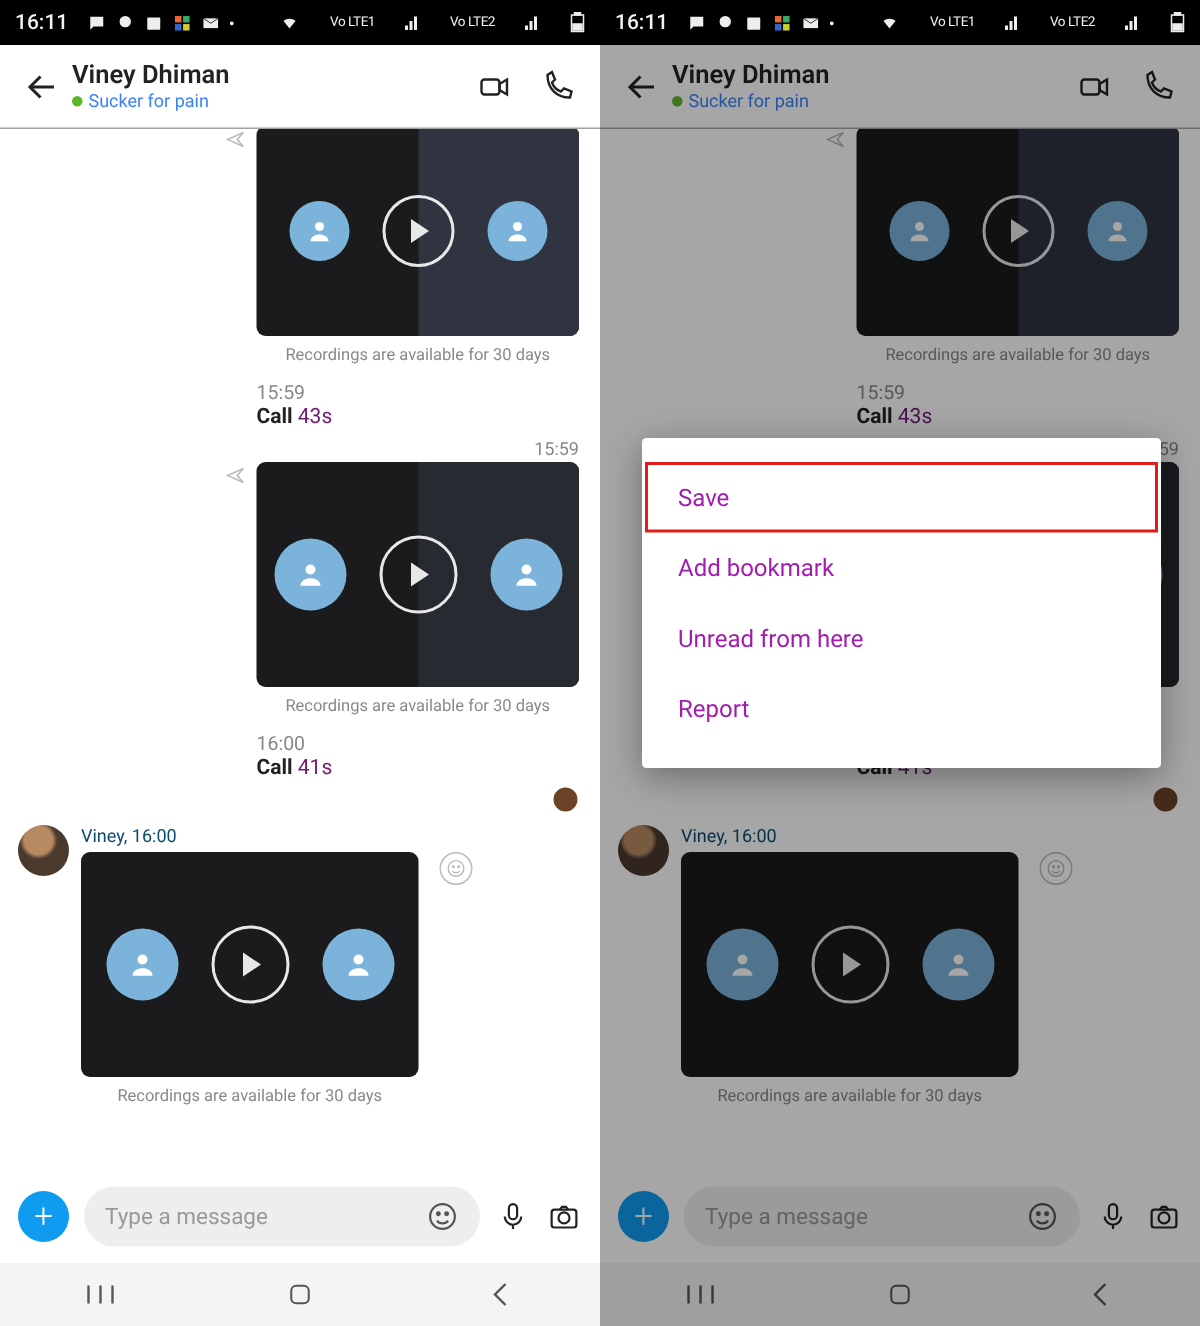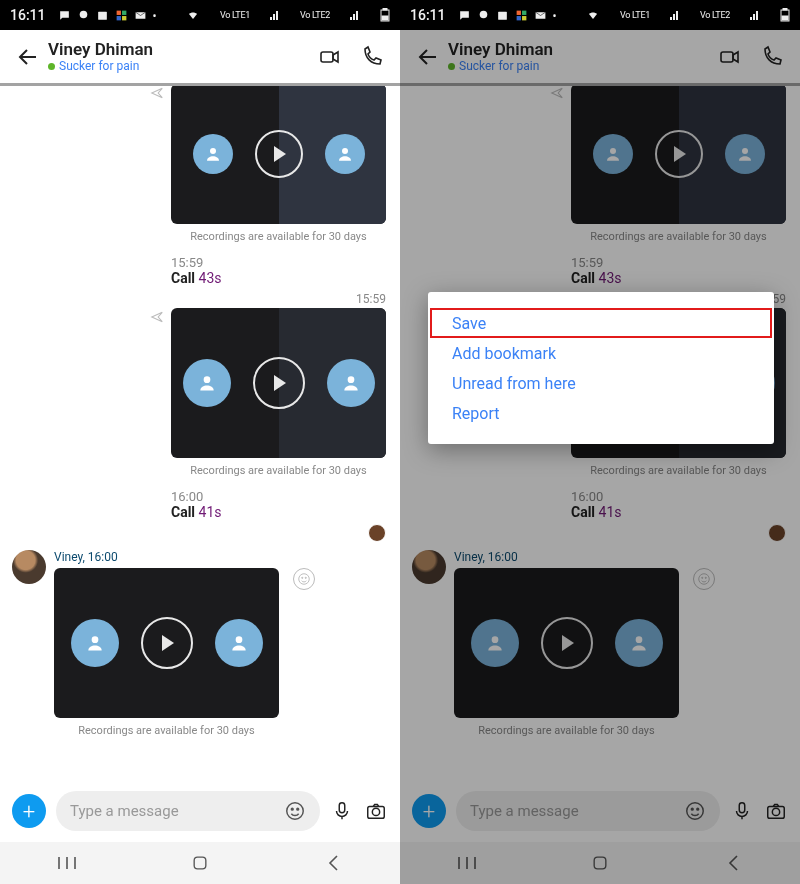--- a/index.html
+++ b/index.html
@@ -6,21 +6,21 @@
   html, body { width: 800px; height: 884px; font-family: -apple-system, "Segoe UI", Roboto, Arial, sans-serif; background: #fff; overflow: hidden; }
   .root { display: flex; width: 800px; height: 884px; }
   .pane { width: 400px; height: 884px; position: relative; background: #fff; display: flex; flex-direction: column; }
   .pane-r { background: #fff; }
   .overlay { position: absolute; inset: 0; background: rgba(0,0,0,0.35); z-index: 2; pointer-events: none; }
   .statusbar { height: 30px; background: #000; color: #f2f2f2; display: flex; align-items: center; font-size: 12px; padding: 0 10px; position: relative; z-index: 3; }
   .statusbar .sb-left { display: flex; gap: 6px; align-items: center; }
   .statusbar .sb-right { margin-left: auto; display: flex; gap: 20px; align-items: center; font-size: 9px; letter-spacing: -0.3px; }
   .sb-time { font-size: 14px; font-weight: 500; margin-right: 6px; }
   .sb-ic { width: 13px; height: 13px; display: inline-block; }
-  .header { height: 56px; background: #fff; display: flex; align-items: center; padding: 0 10px; border-bottom: 3px solid #a3a3a3; position: relative; z-index: 1; }
+  .header { height: 56px; background: #fff; display: flex; align-items: center; padding: 0 10px; border-bottom: 1px solid #a3a3a3; position: relative; z-index: 1; }
   .back-btn { width: 36px; display:flex; align-items:center; justify-content:center; }
   .hdr-name { font-size: 17px; font-weight: 600; color: #222; line-height: 1.1; }
   .hdr-name-wrap { display:flex; flex-direction:column; margin-left:2px; }
   .hdr-status { font-size: 12px; color: #3b82f6; display:flex; align-items:center; gap:4px; margin-top:1px;}
   .dot-green { width:7px; height:7px; border-radius:50%; background:#5eb52a; display:inline-block; }
   .hdr-actions { margin-left:auto; display:flex; gap:18px; padding-right:6px; }
   .icon-24 { width:24px; height:24px; display:flex; align-items:center; justify-content:center; }
   .content { flex:1; overflow:hidden; position:relative; padding-top:0; z-index:1; }
   .rec-card { background:#1b1b1d; border-radius:6px; width:215px; height:140px; position:relative; display:flex; align-items:center; justify-content:center; gap:22px; }
   .rec-card .middle-split { position:absolute; left:50%; top:0; bottom:0; width:50%; background:#2f3440; border-top-right-radius:6px; border-bottom-right-radius:6px; z-index:0;}
@@ -44,21 +44,21 @@
   .incoming { display:flex; gap:8px; padding-left:12px; padding-right:14px; margin-top:8px;}
   .avatar-sm { width:34px; height:34px; border-radius:50%; background:#4a3a2e; overflow:hidden; flex-shrink:0; background:radial-gradient(circle at 40% 30%, #b78a62 0 30%, #4a3a2e 40%); }
   .incoming-meta { font-size:12px; color:#0c4a6e; margin-bottom:4px;}
   .emoji-btn { width:22px; height:22px; border:1.2px solid #bbb; border-radius:50%; margin-left:8px; margin-top:0; display:flex; align-items:center; justify-content:center; color:#bbb; font-size:13px; flex-shrink:0;}
   .composer { height:62px; display:flex; align-items:center; gap:10px; padding:0 12px; z-index:1; position:relative;}
   .plus-btn { width:34px; height:34px; border-radius:50%; background:#0e9bf0; color:#fff; display:flex; align-items:center; justify-content:center; font-size:22px; font-weight:300;}
   .input-pill { flex:1; height:40px; border-radius:20px; background:#eee; display:flex; align-items:center; padding:0 14px; color:#999; font-size:15px; justify-content:space-between;}
   .navbar { height:42px; background:#f4f4f4; display:flex; align-items:center; justify-content:space-around; z-index:1; position:relative;}
   .nav-ic { width:40px; display:flex; justify-content:center; color:#555;}
   .ctx-menu { position:absolute; left:28px; right:26px; top:292px; background:#fff; border-radius:3px; box-shadow:0 6px 24px rgba(0,0,0,0.35); z-index:5; padding:16px 0;}
-  .ctx-item { height:30px; display:flex; align-items:center; padding:0 24px; font-size:16px; color:#3b82f6;}
+  .ctx-item { height:47px; display:flex; align-items:center; padding:0 24px; font-size:16px; color:#a21caf;}
   .ctx-item.highlight { outline:2px solid #e21b1b; outline-offset:-2px; padding:0 22px; margin:0 2px;}
   svg { display:block; }
 </style>
 </head>
 <body>
 
 <div class="root">
 
   <div class="pane">
     <div class="statusbar">

